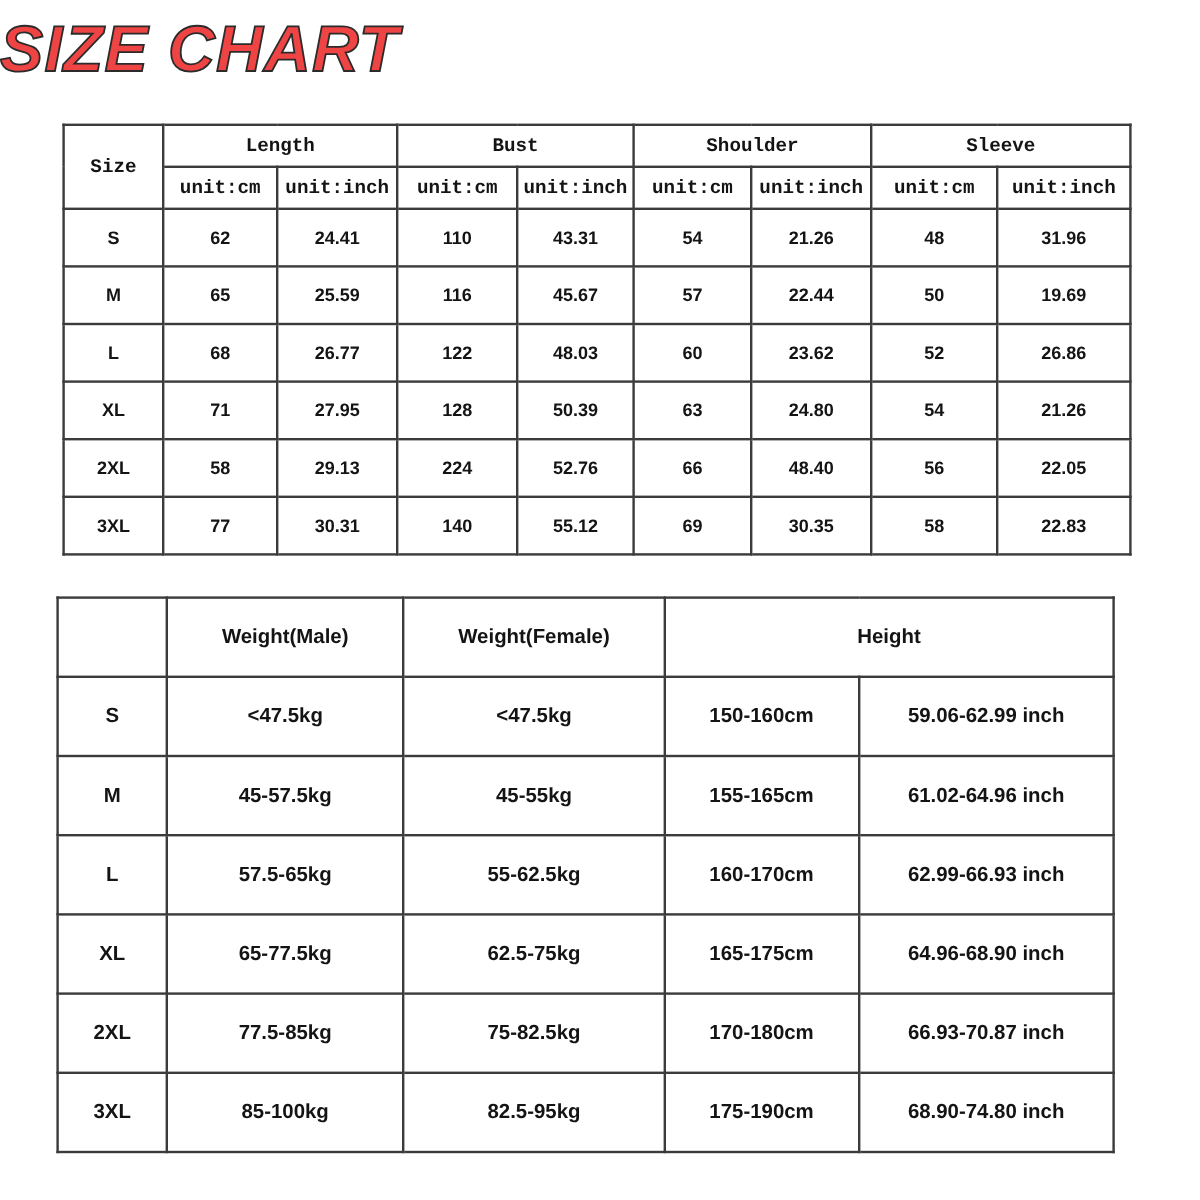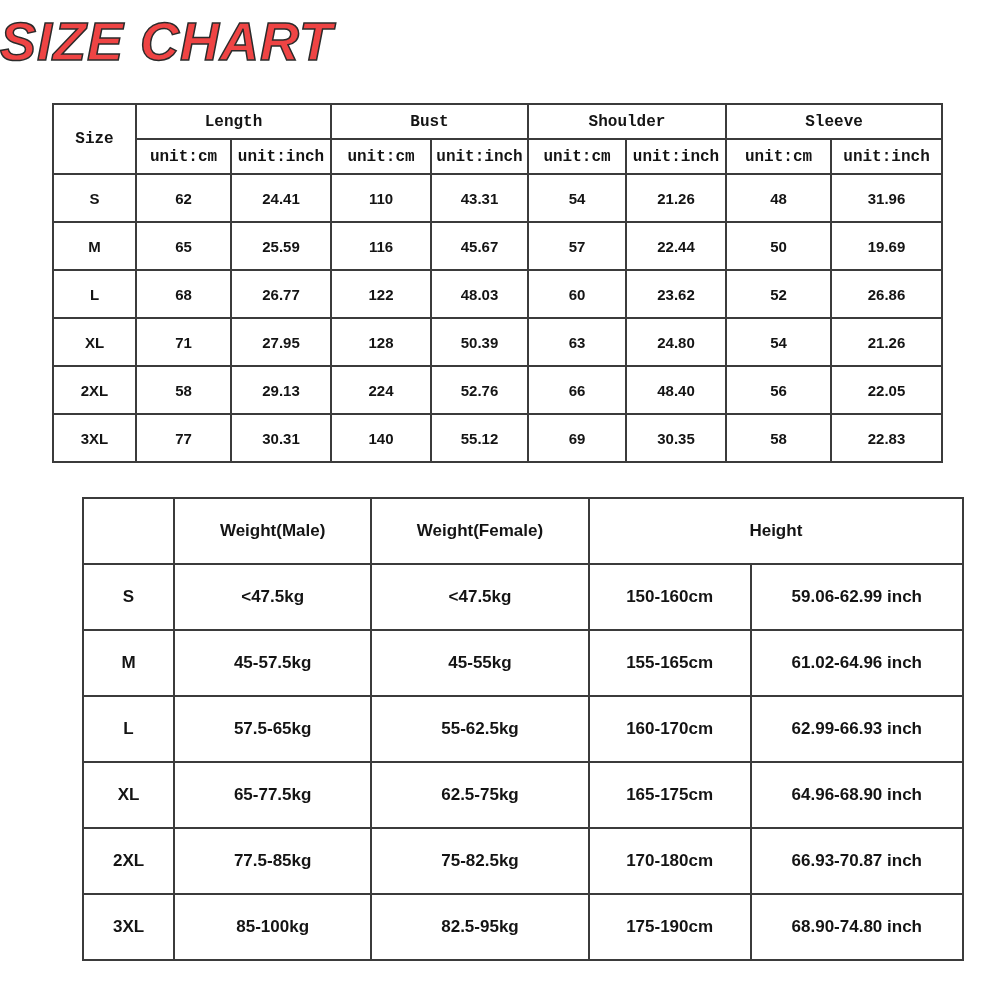--- a/index.html
+++ b/index.html
@@ -9,21 +9,21 @@
     color: #161616;
   }
   .page-title {
     position: absolute; top: 10px; left: 0; width: 893px;
     text-align: left;
     font-size: 54px; font-weight: bold; font-style: italic;
     letter-spacing: 1px; color: #ef4444;
     -webkit-text-stroke: 1.5px #2b2b2b;
   }
   .tbl-wrap1 { position: absolute; left: 52px; top: 103px; width: 889px; }
-  .tbl-wrap2 { position: absolute; left: 82px; top: 497px; width: 882px; }
+  .tbl-wrap2 { position: absolute; left: 47px; top: 497px; width: 882px; }
   table { border-collapse: collapse; table-layout: fixed; width: 100%; }
   th, td {
     border: 2px solid #3b3b3b;
     text-align: center; vertical-align: middle;
     font-weight: bold; color: #141414; padding: 0;
     white-space: nowrap; overflow: hidden;
   }
   .tbl-wrap1 th { height: 33px; font-size: 16px; font-family: Liberation Mono, monospace; }
   .tbl-wrap1 td { height: 46px; font-size: 15px; }
   .tbl-wrap2 th { height: 64px; font-size: 17px; }

